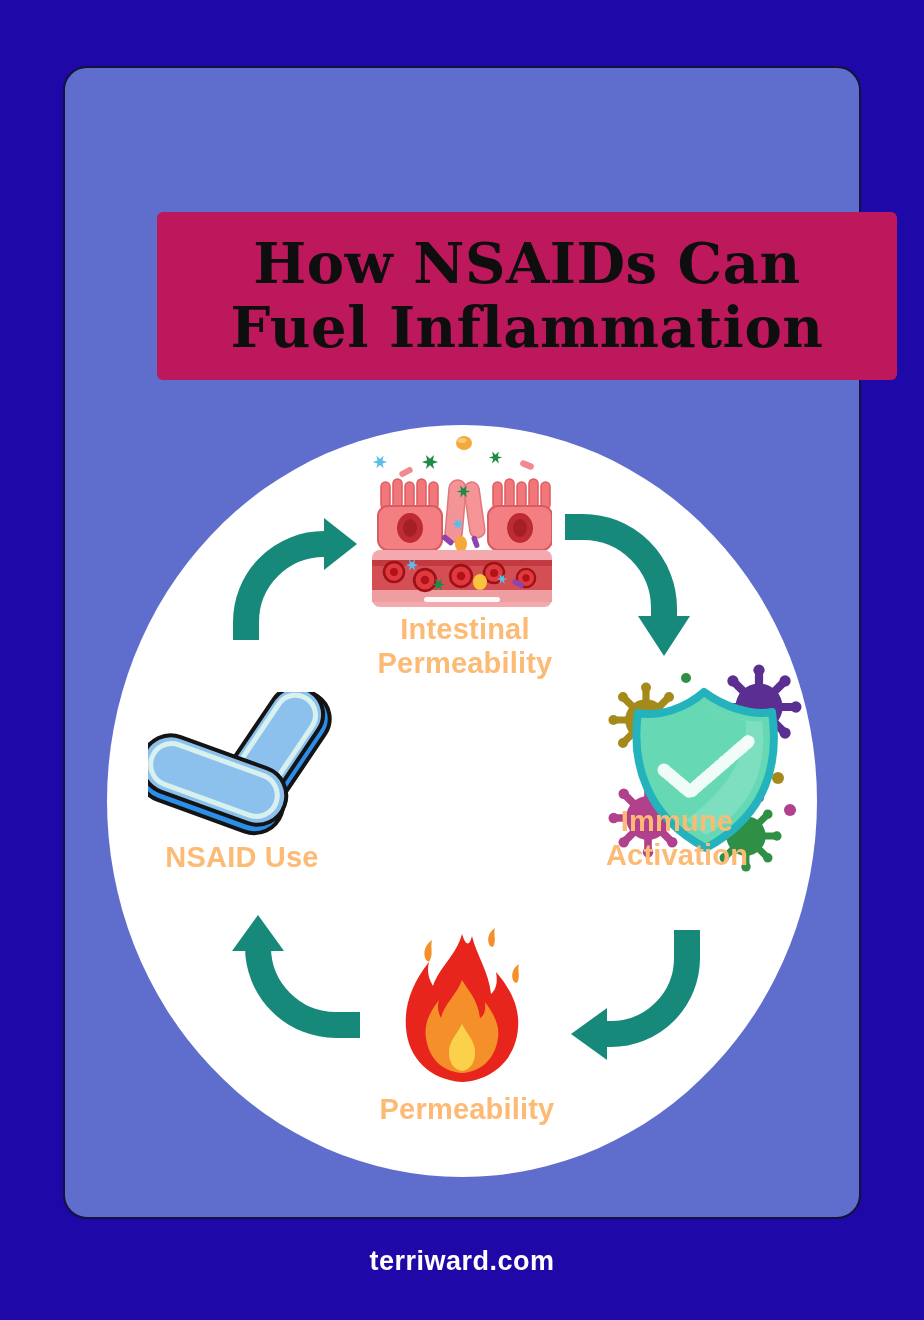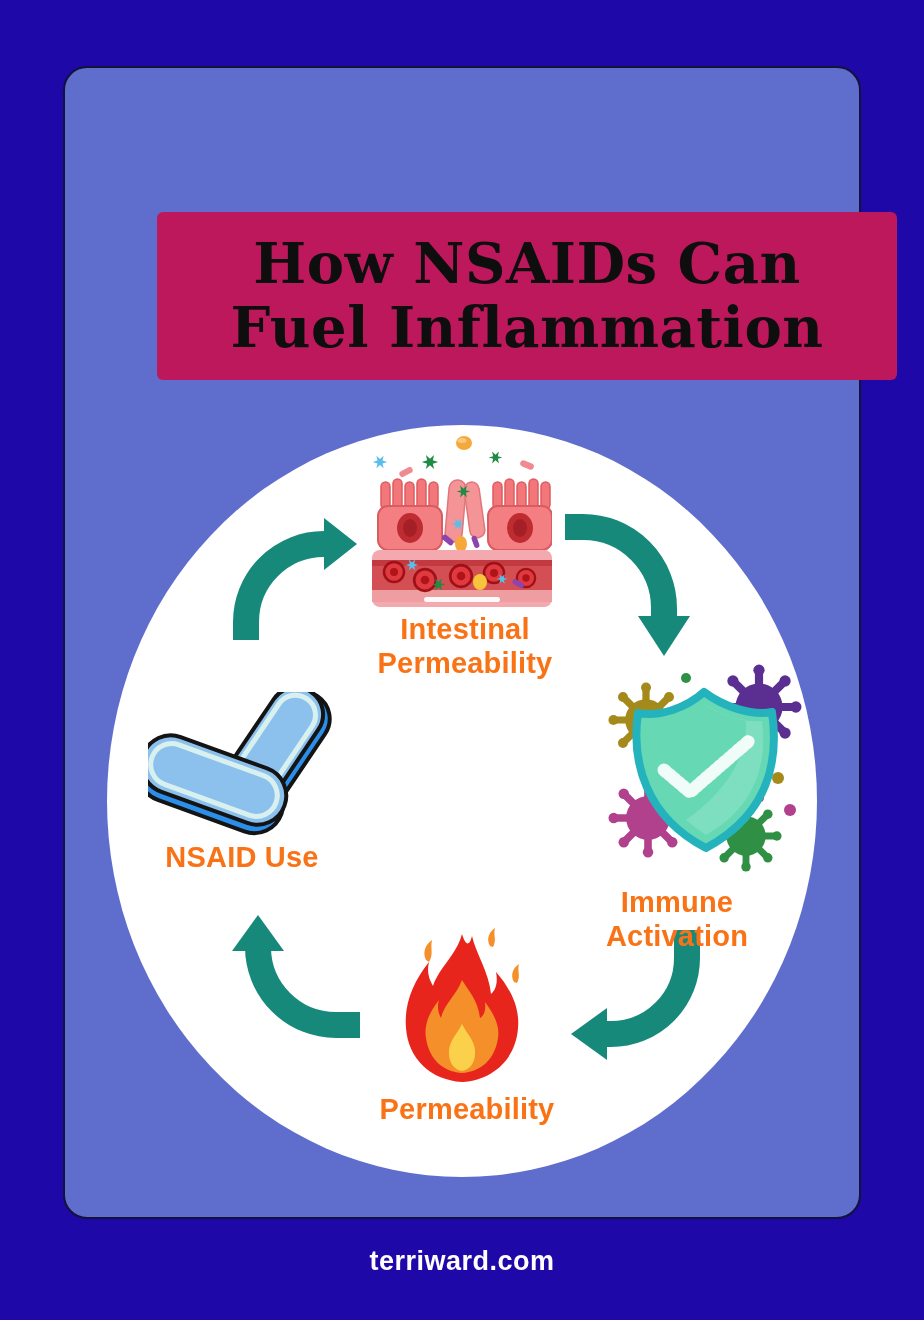--- a/index.html
+++ b/index.html
@@ -25,26 +25,26 @@
     font-weight:700;color:#0E0E0E;font-size:56px;line-height:1.14;
     text-align:center;letter-spacing:.5px;white-space:nowrap;
   }
   .cycle-circle{
     position:absolute;left:107px;top:425px;width:710px;height:752px;
     background:#FFFFFF;border-radius:50%;
   }
   .icon-abs{position:absolute;}
   .step-label{
     position:absolute;text-align:center;
-    font-weight:700;font-size:29px;line-height:34px;color:#f97316;
+    font-weight:700;font-size:29px;line-height:34px;color:#fdba74;
     letter-spacing:.2px;
   }
   .label-intestinal{left:355px;top:612px;width:220px;}
   .label-nsaid{left:92px;top:840px;width:300px;}
-  .label-immune{left:577px;top:885px;width:200px;}
+  .label-immune{left:577px;top:804px;width:200px;}
   .label-inflammation{left:317px;top:1092px;width:300px;}
   .footer{
     position:absolute;left:0;top:1246px;width:924px;text-align:center;
     color:#FFFFFF;font-weight:700;font-size:27px;letter-spacing:.5px;
   }
   svg{display:block;}
 </style>
 </head>
 <body>
 

